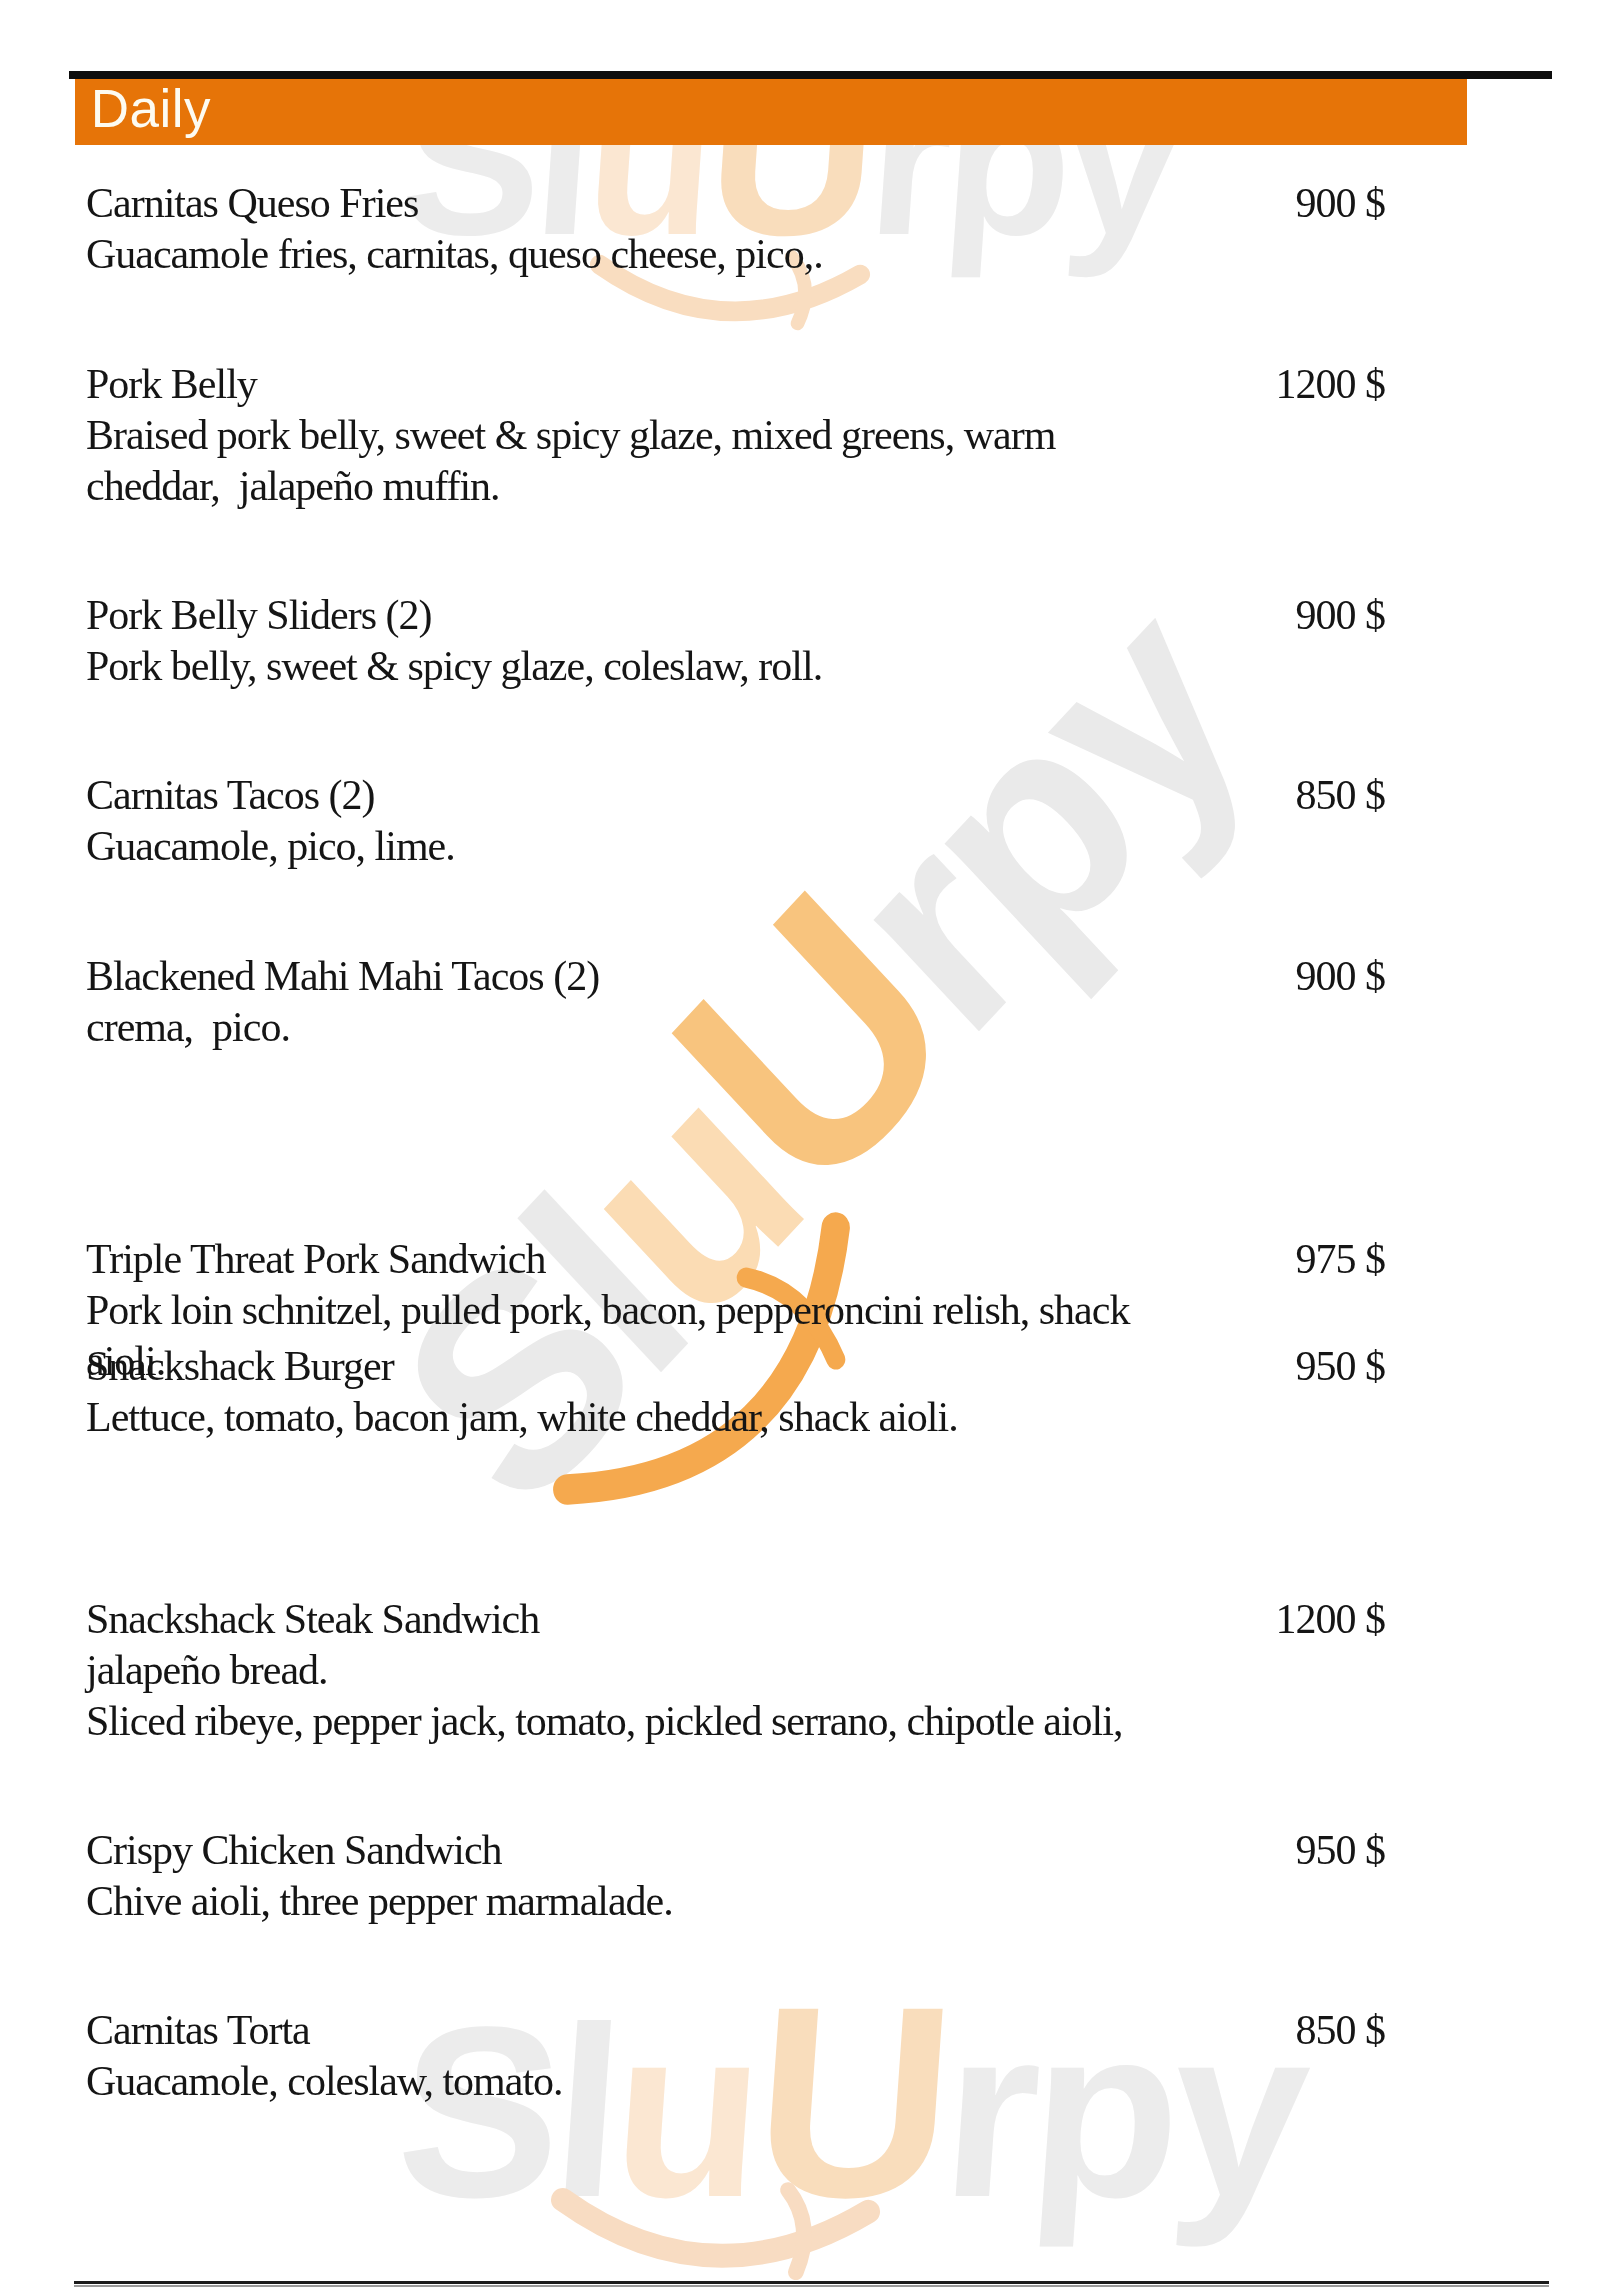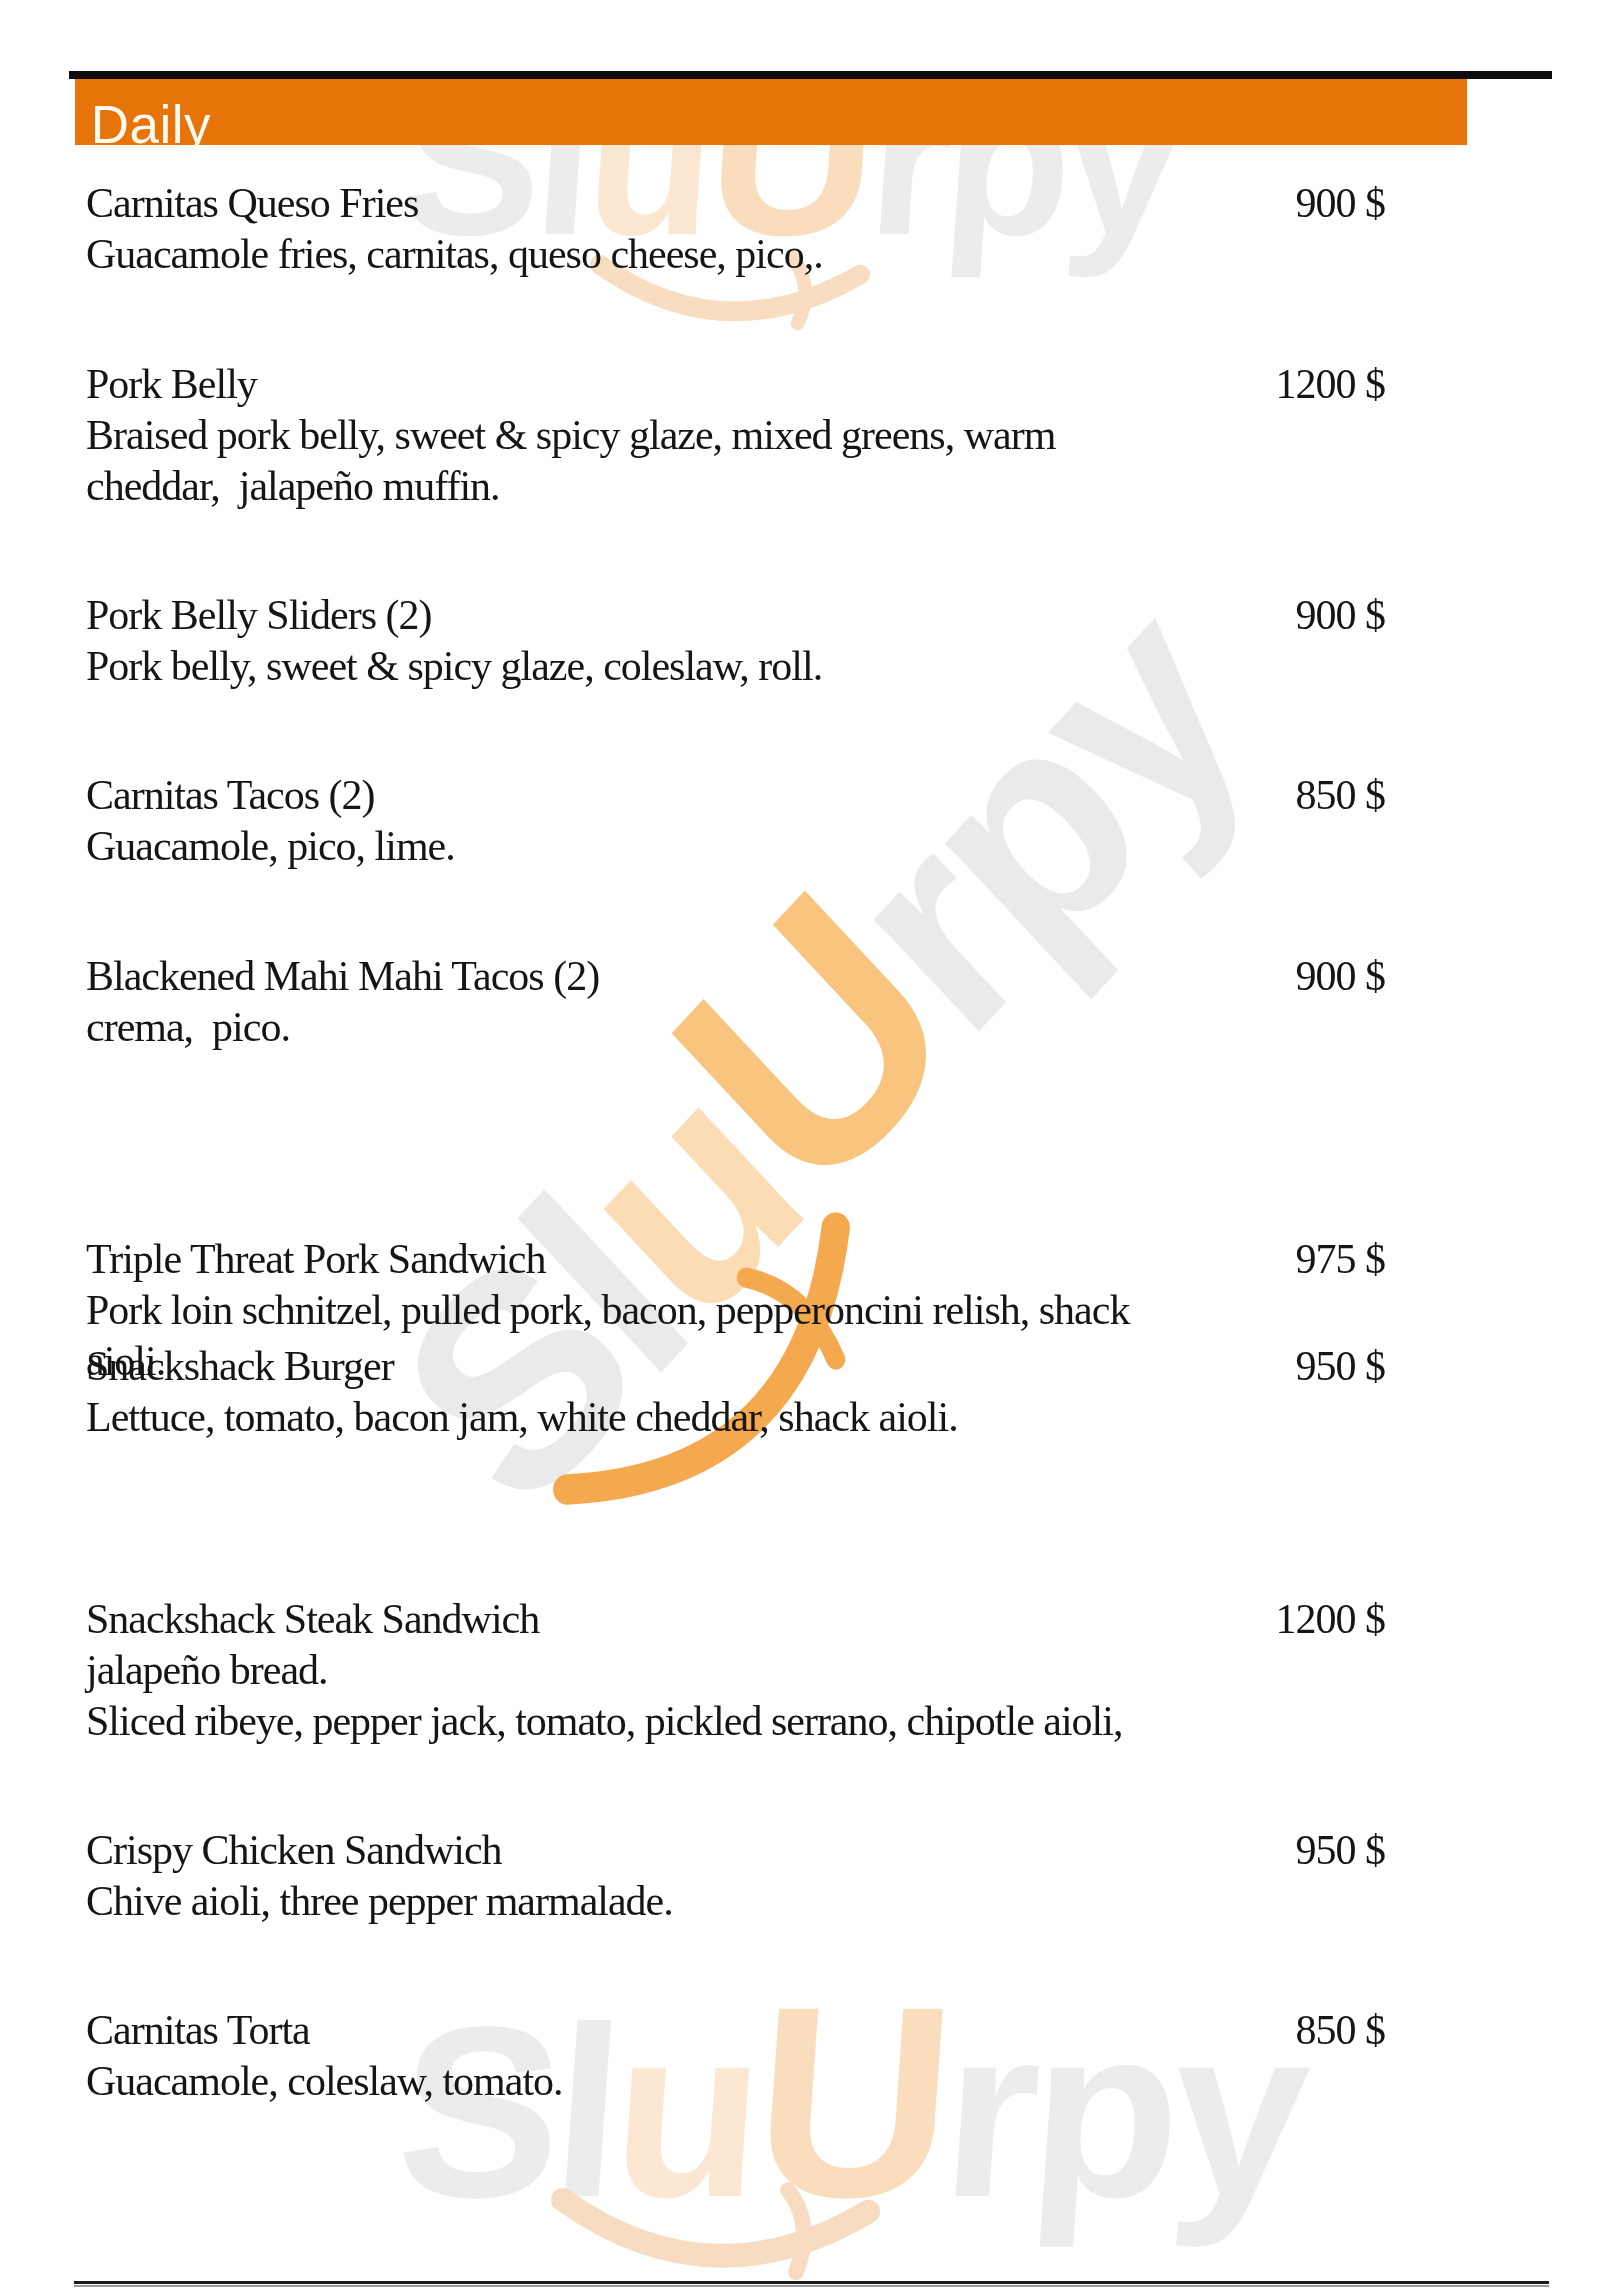--- a/index.html
+++ b/index.html
@@ -23,21 +23,21 @@
   .wm-mid .g{color:#eaeaea;}
   .wm-mid .o1{color:#fbdcb4;}
   .wm-mid .o2{color:#f8c47e;font-size:1.12em;}
   .smile{position:absolute;z-index:0;}
   .smile-mid{position:static;display:block;margin:-69px auto 0 137px;}
   
   .topbar{position:absolute;left:69px;top:71px;width:1483px;height:7.8px;
           background:#0d0d0d;z-index:2;}
   .headbar{position:absolute;left:75px;top:77px;width:1392px;height:68px;
            background:#e67408;z-index:1;}
-  .headbar .t{position:absolute;left:15.7px;top:17px;
+  .headbar .t{position:absolute;left:15.7px;top:1px;
         font-family:"Liberation Sans","DejaVu Sans",sans-serif;
         font-size:53px;color:#fdfbf1;letter-spacing:0.5px;}
   
   .item{position:absolute;left:86px;width:1299px;z-index:1;}
   .row{display:flex;justify-content:space-between;align-items:flex-end;}
   .iname,.iprice,.dline{font-size:42px;line-height:51px;letter-spacing:-1px;
         white-space:pre-wrap;}
   .iprice{text-align:right;}
   
   .footrule{position:absolute;left:74px;top:2281px;width:1475px;z-index:1;}

